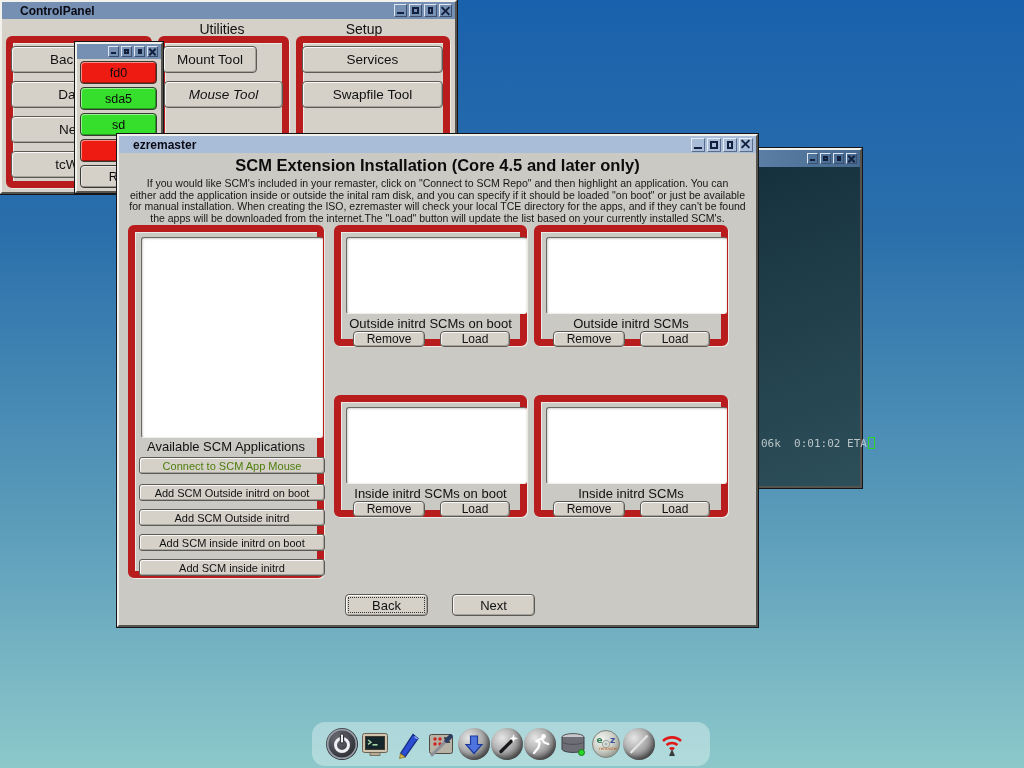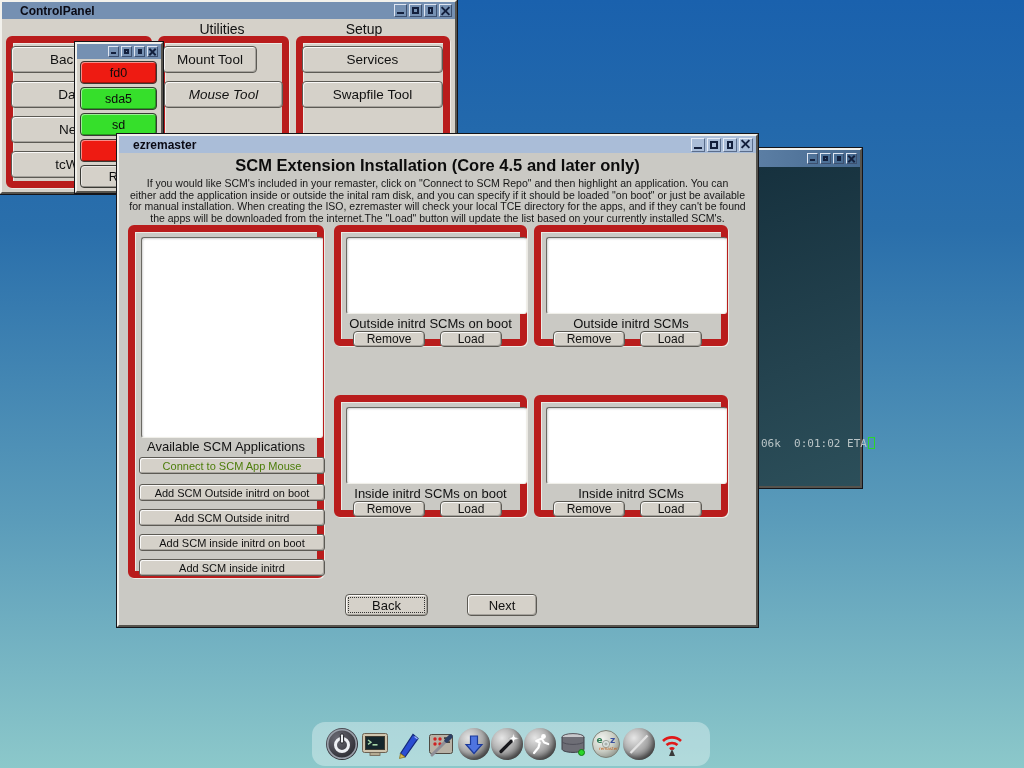--- a/index.html
+++ b/index.html
@@ -78,21 +78,21 @@
     font-size:16.5px;font-weight:bold;color:#0c0c0c;}
   #ez-desc{position:absolute;top:42px;left:8px;right:8px;text-align:center;
     font-size:10.5px;line-height:11.5px;color:#161616;}
   #ezremaster .ezbtn{font-size:11px;height:17px;border-radius:3px;}
   .green-text{color:#4c7d0a !important;}
   #ez-back{outline:1px dotted #333;outline-offset:-4px;}
   #ez-back,#ez-next{font-size:13px !important;}
   .panel .grouplabel{top:84px;}
   .panel .listbox{left:5px;top:5px;width:181px;height:77px;}
   .panel .rm{left:12px;top:99px;width:72px;height:16px;font-size:12px;}
-  .panel .ld{left:99px;top:99px;width:62px;height:16px;font-size:12px;}
+  .panel .ld{left:99px;top:99px;width:70px;height:16px;font-size:12px;}
 
   
   #dock{position:absolute;left:312px;top:722px;width:398px;height:44px;z-index:5;
     background:rgba(235,248,248,.40);border-radius:13px;
     display:flex;align-items:center;padding-left:14px;box-sizing:border-box;gap:1px;}
   .dock-icon{position:relative;width:32px;height:32px;flex:0 0 32px;}
   .dock-icon svg{position:absolute;inset:0;}
   .sphere{background:radial-gradient(circle at 11px 10px,#e6e6e6,#a9a9a9 45%,#565656 85%);
     border-radius:50%;box-shadow:inset -2px -3px 4px rgba(0,0,0,.35);}
   .darksphere{background:radial-gradient(circle at 11px 10px,#6a6a74,#38383f 60%,#1d1d22);
@@ -215,21 +215,21 @@
     <div class="btn ld">Load</div>
   </div>
   <div class="group panel" style="left:415px;top:259px;width:194px;height:122px;">
     <div class="listbox"></div>
     <div class="grouplabel">Inside initrd SCMs</div>
     <div class="btn rm">Remove</div>
     <div class="btn ld">Load</div>
   </div>
 
   <div class="btn" id="ez-back" style="left:226px;top:458px;width:83px;height:22px;">Back</div>
-  <div class="btn" id="ez-next" style="left:348px;top:458px;width:70px;height:22px;">Next</div>
+  <div class="btn" id="ez-next" style="left:333px;top:458px;width:83px;height:22px;">Next</div>
 </div>
 
 <div id="dock">
   <div class="dock-icon darksphere">
     <svg viewBox="0 0 32 32">
         <circle cx="16" cy="16" r="14.3" fill="none" stroke="#9aa0aa" stroke-width="1.6"></circle>
         <circle cx="16" cy="17" r="6.5" fill="none" stroke="#eef0f4" stroke-width="3"></circle>
         <rect x="14.4" y="6" width="3.2" height="9" rx="1.2" fill="#eef0f4" stroke="#1d1d22" stroke-width="1"></rect>
       </svg>
   </div>

